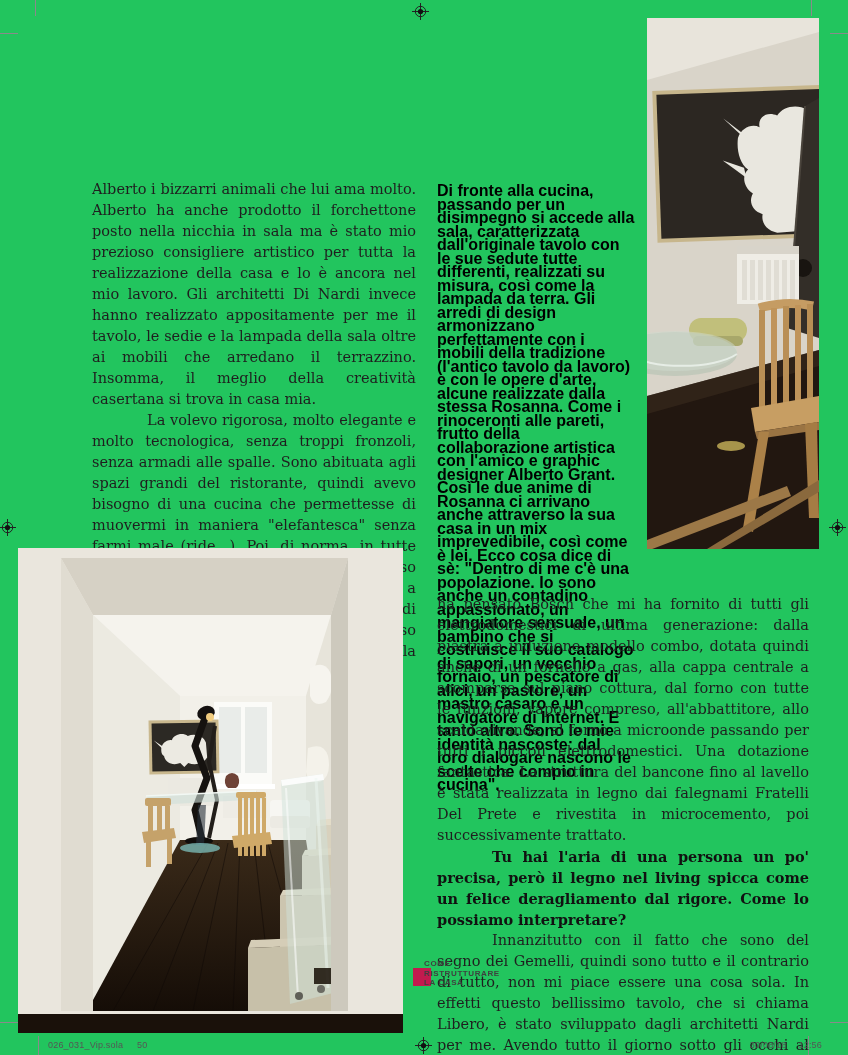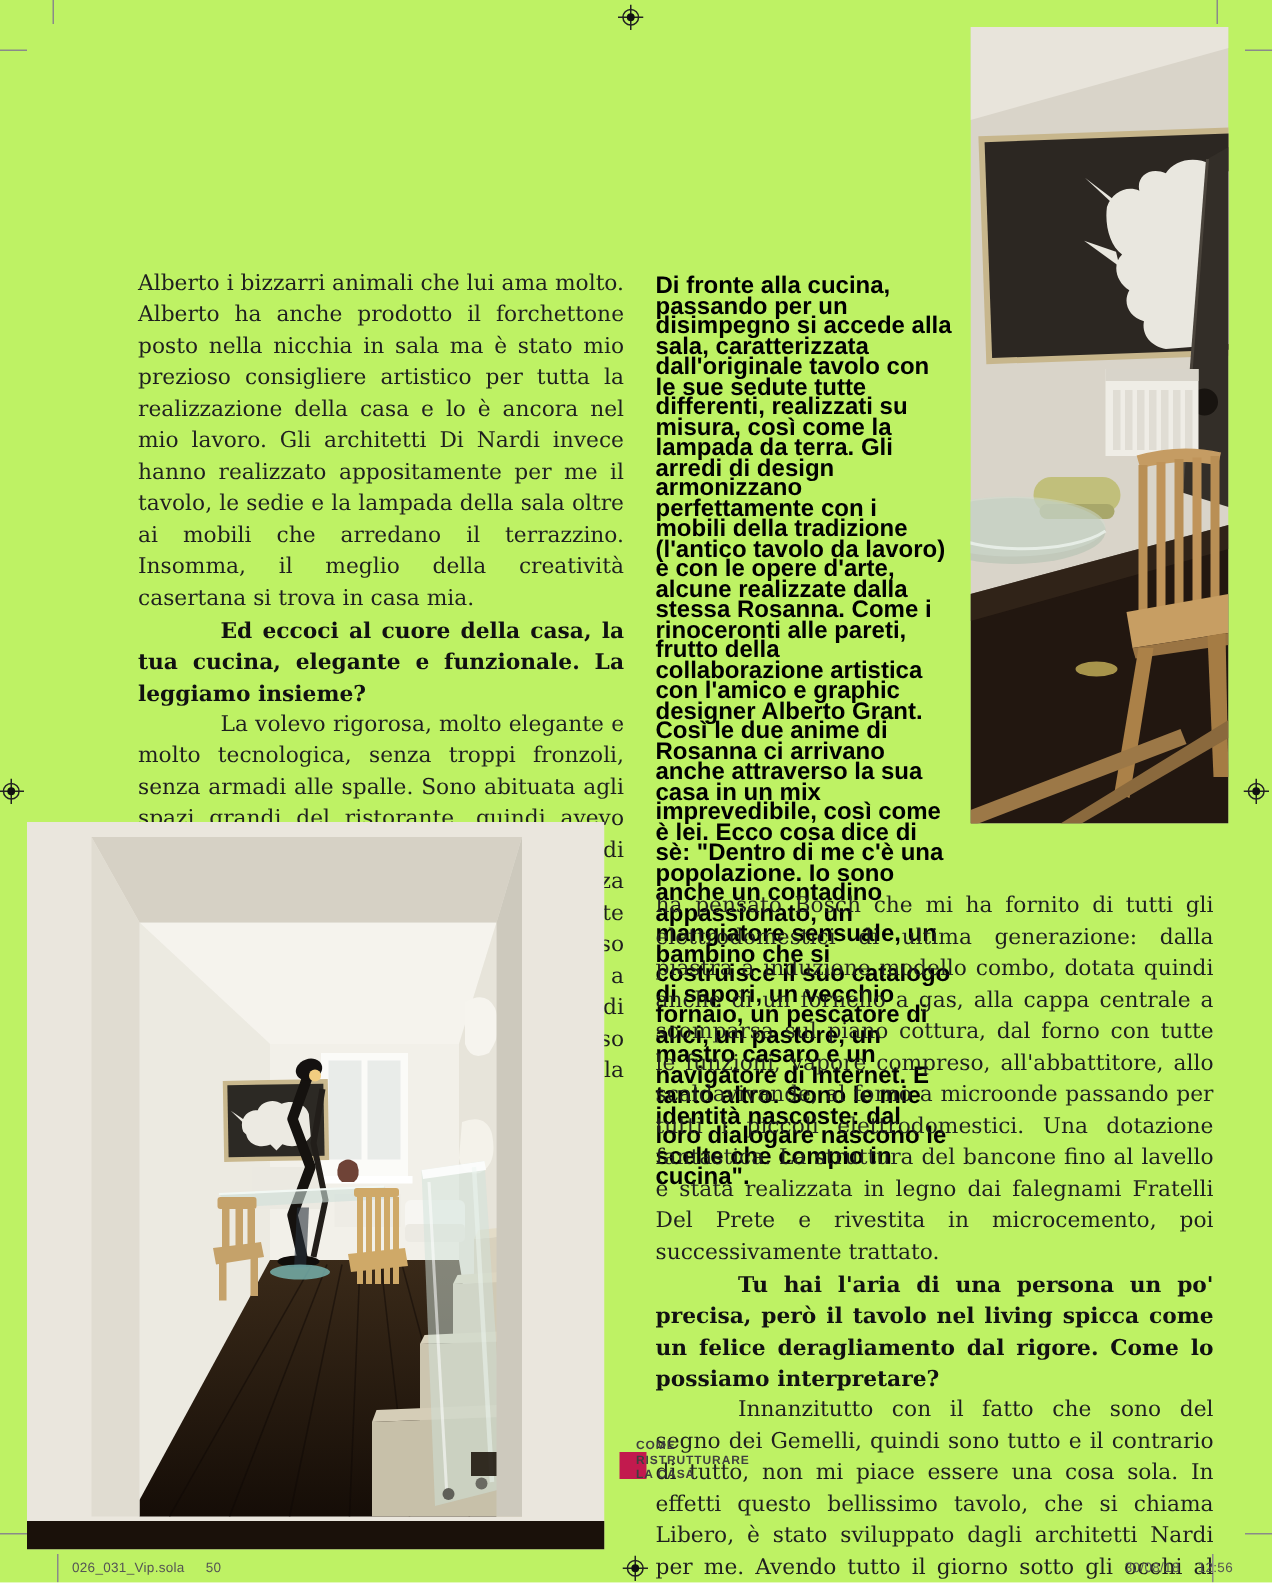--- a/index.html
+++ b/index.html
@@ -1,16 +1,16 @@
 <!DOCTYPE html>
 <html lang="it"><head>
 <meta charset="utf-8">
 <style>
   html,body{margin:0;padding:0;background:#ffffff;}
-  .page{position:relative;width:848px;height:1055px;background:#bef264;overflow:hidden;
+  .page{position:relative;width:848px;height:1055px;background:#22c55e;overflow:hidden;
         font-family:"Liberation Sans",sans-serif;}
   
   .cropline{position:absolute;background:#8a8a8a;}
   .cropline.v{width:1px;}
   .cropline.h{height:1px;}
   .regmark{position:absolute;width:17px;height:17px;}
   
   .serifcol{position:absolute;color:#1f1f1f;font-family:"DejaVu Serif","Liberation Serif",serif;
             font-size:14.5px;line-height:21px;text-align:justify;}
   .serifcol p{margin:0;}
@@ -70,21 +70,20 @@
   <div class="cropline h" style="left:0;top:33px;width:18px"></div>
   <div class="cropline v" style="left:811px;top:0;height:16px"></div>
   <div class="cropline h" style="left:830px;top:33px;width:18px"></div>
   <div class="cropline v" style="left:38px;top:1036px;height:19px"></div>
   <div class="cropline h" style="left:0;top:1022px;width:18px"></div>
   <div class="cropline v" style="left:808px;top:1036px;height:19px"></div>
   <div class="cropline h" style="left:830px;top:1022px;width:18px"></div>
 
   <section class="serifcol col-left">
     <p>Alberto i bizzarri animali che lui ama molto. Alberto ha anche prodotto il forchettone posto nella nicchia in sala ma è stato mio prezioso consigliere artistico per tutta la realizzazione della casa e lo è ancora nel mio lavoro. Gli architetti Di Nardi invece hanno realizzato appositamente per me il tavolo, le sedie e la lampada della sala oltre ai mobili che arredano il terrazzino. Insomma, il meglio della creatività casertana si trova in casa mia.</p>
-    <p class="q indent">Ed eccoci al cuore della casa, la tua cucina, elegante e funzionale. La leggiamo insieme?</p>
     <p class="indent">La volevo rigorosa, molto elegante e molto tecnologica, senza troppi fronzoli, senza armadi alle spalle. Sono abituata agli spazi grandi del ristorante, quindi avevo bisogno di una cucina che permettesse di muovermi in maniera "elefantesca" senza farmi male (ride...). Poi, di norma, in tutte le cucine domestiche si lavora rivolti verso il muro, ma io proprio non ce la facevo a stare con le spalle alla porta; ho quindi optato per il bancone, dietro al quale posso lavorare con la mia gestualità. Alla tecnologia ci</p>
   </section>
 
   <aside class="caption">
     <p>Di fronte alla cucina, passando per un disimpegno si accede alla sala, caratterizzata dall'originale tavolo con le sue sedute tutte differenti, realizzati su misura, così come la lampada da terra. Gli arredi di design armonizzano perfettamente con i mobili della tradizione (l'antico tavolo da lavoro) e con le opere d'arte, alcune realizzate dalla stessa Rosanna. Come i rinoceronti alle pareti, frutto della collaborazione artistica con l'amico e graphic designer Alberto Grant. Così le due anime di Rosanna ci arrivano anche attraverso la sua casa in un mix imprevedibile, così come è lei. Ecco cosa dice di sè: "Dentro di me c'è una popolazione. Io sono anche un contadino appassionato, un mangiatore sensuale, un bambino che si costruisce il suo catalogo di sapori, un vecchio fornaio, un pescatore di alici, un pastore, un mastro casaro e un navigatore di Internet. E tanto altro. Sono le mie identità nascoste: dal loro dialogare nascono le scelte che compio in cucina".</p>
   </aside>
 
   <figure class="photo-top-right">
     <svg width="172" height="531" viewBox="0 0 172 531">
       <rect width="172" height="531" fill="#d9d4c9"></rect>
@@ -253,21 +252,21 @@
       <polygon points="43,10 330,10 313,67 75,67" fill="#d6d1c5"></polygon>
       <polygon points="43,10 75,67 75,463 43,463" fill="#e0dcd1"></polygon>
       <polygon points="330,10 313,67 313,463 330,463" fill="#cdc9bd"></polygon>
 
       <rect x="0" y="466" width="385" height="19" fill="#1a110a"></rect>
     </svg>
   </figure>
 
   <section class="serifcol col-right">
     <p>ha pensato Bosch che mi ha fornito di tutti gli elettrodomestici di ultima generazione: dalla piastra a induzione modello combo, dotata quindi anche di un fornello a gas, alla cappa centrale a scomparsa sul piano cottura, dal forno con tutte le funzioni, vapore compreso, all'abbattitore, allo scaldavivande, al forno a microonde passando per tutti i piccoli elettrodomestici. Una dotazione fantastica. La struttura del bancone fino al lavello è stata realizzata in legno dai falegnami Fratelli Del Prete e rivestita in microcemento, poi successivamente trattato.</p>
-    <p class="q indent">Tu hai l'aria di una persona un po' precisa, però il tavolo nel living spicca come un felice deragliamento dal rigore. Come lo possiamo interpretare?</p>
+    <p class="q indent">Tu hai l'aria di una persona un po' precisa, però il legno nel living spicca come un felice deragliamento dal rigore. Come lo possiamo interpretare?</p>
     <p class="indent">Innanzitutto con il fatto che sono del segno dei Gemelli, quindi sono tutto e il contrario di tutto, non mi piace essere una cosa sola. In effetti questo bellissimo tavolo, che si chiama Libero, è stato sviluppato dagli architetti Nardi per me. Avendo tutto il giorno sotto gli occhi al ristorante tavoli rettangolari e rotondi,</p>
   </section>
 
   <div class="badge-square" style="background: rgb(194, 26, 78);"></div>
   <div class="badge-text">COME
 RISTRUTTURARE
 LA CASA</div>
 
   <div class="footer-left">
     <span>026_031_Vip.sola</span><span class="pg">50</span>

